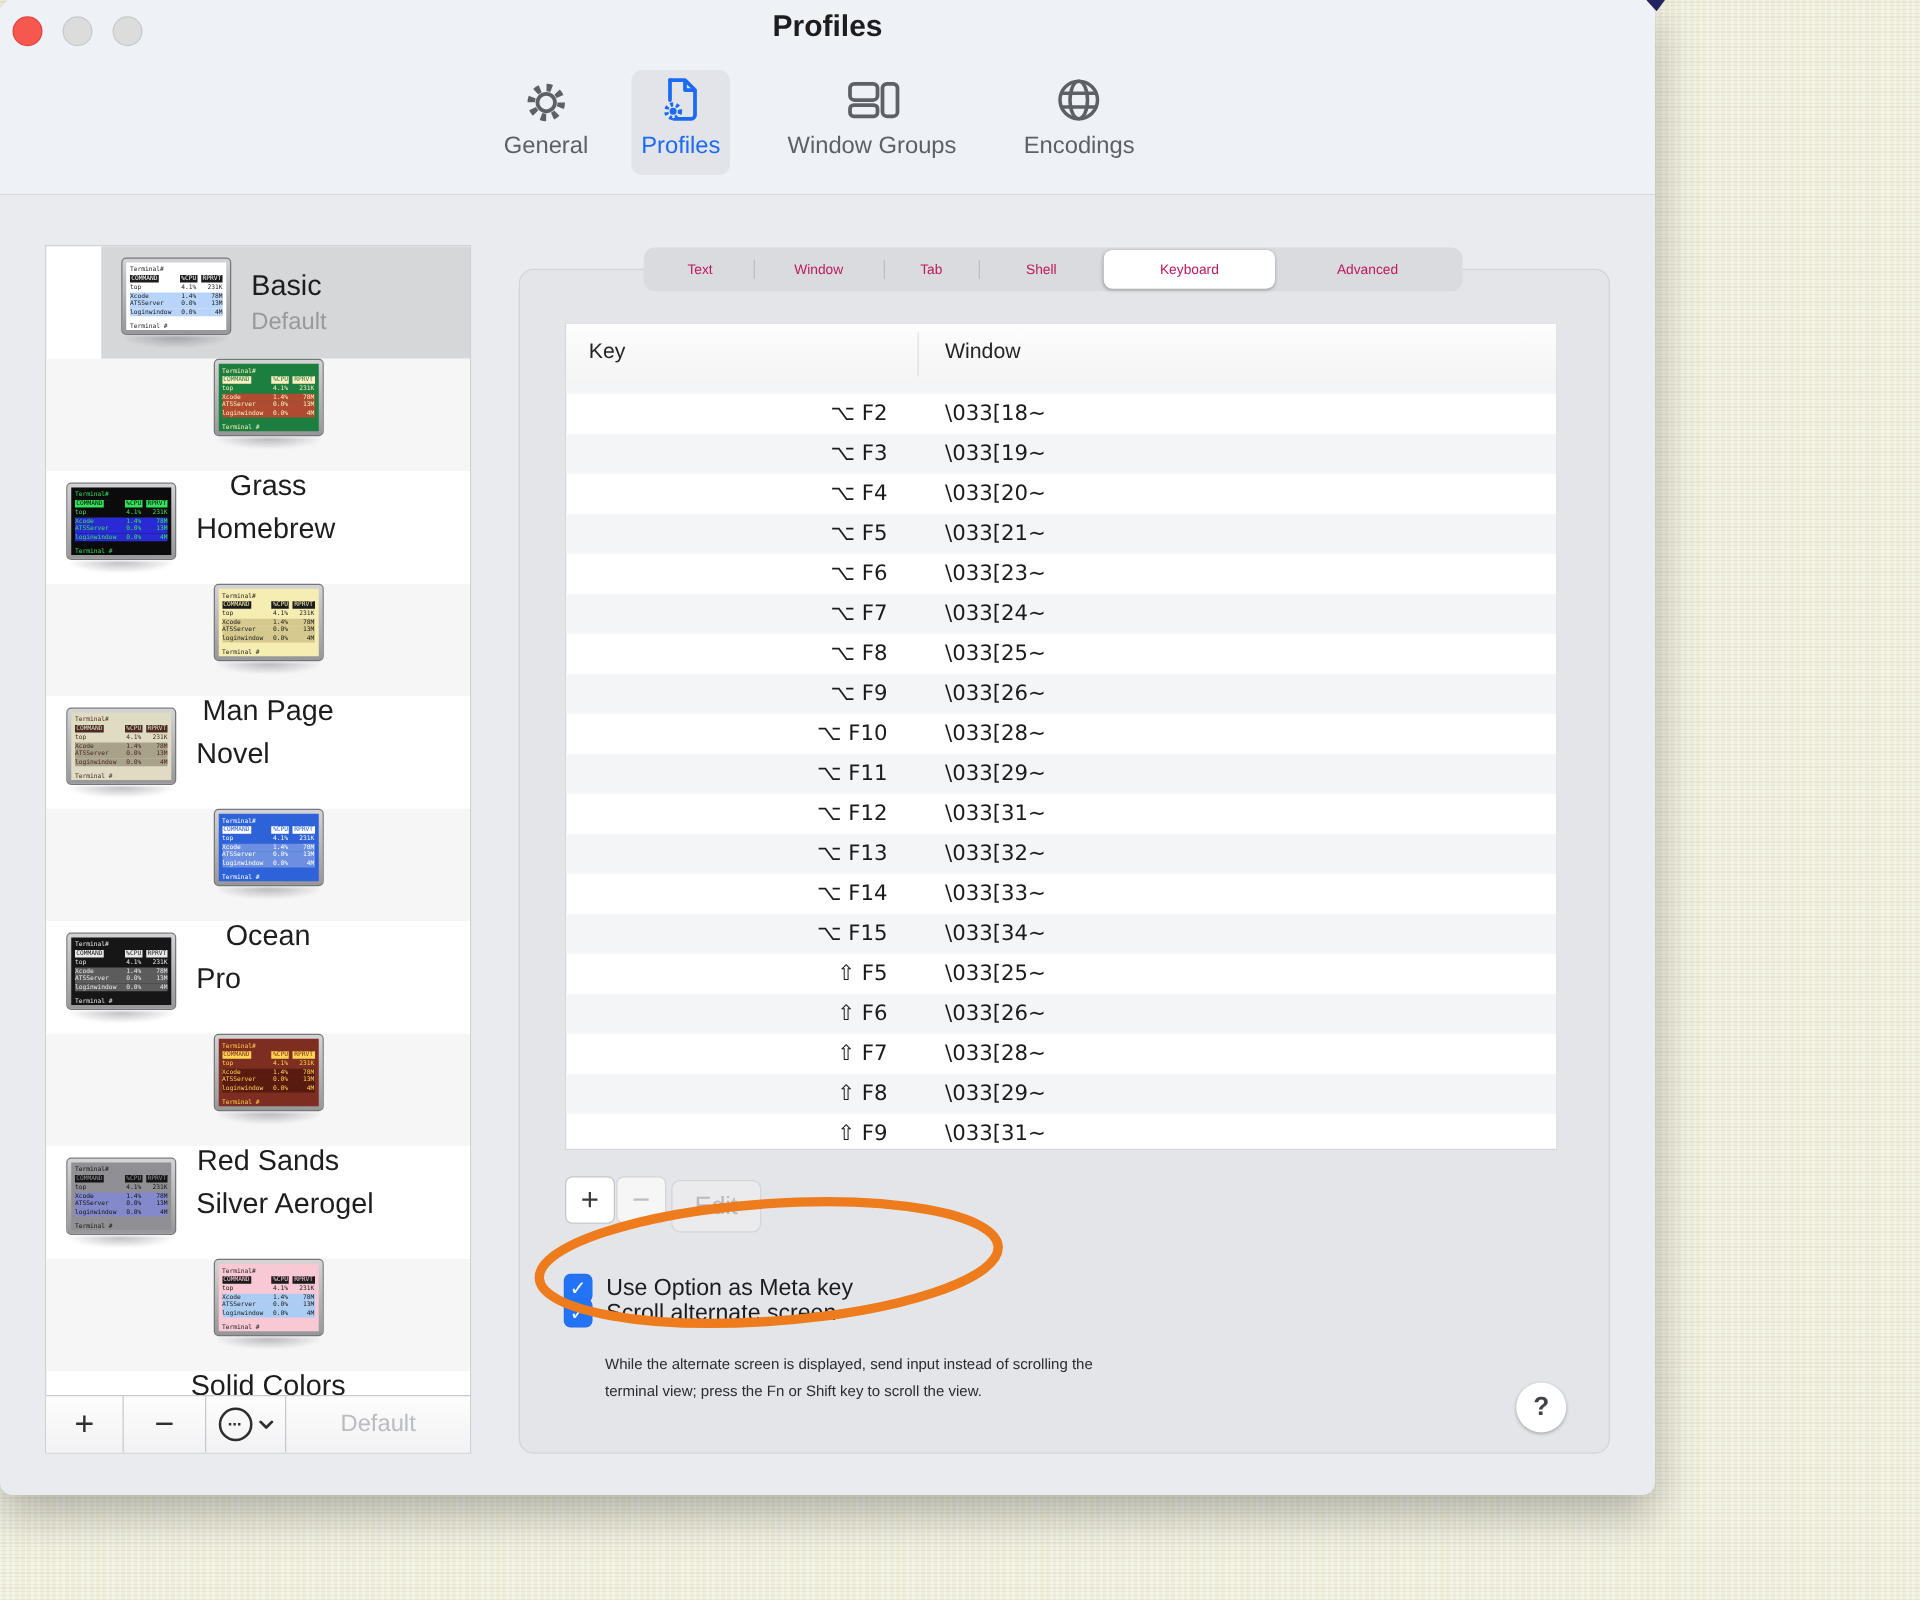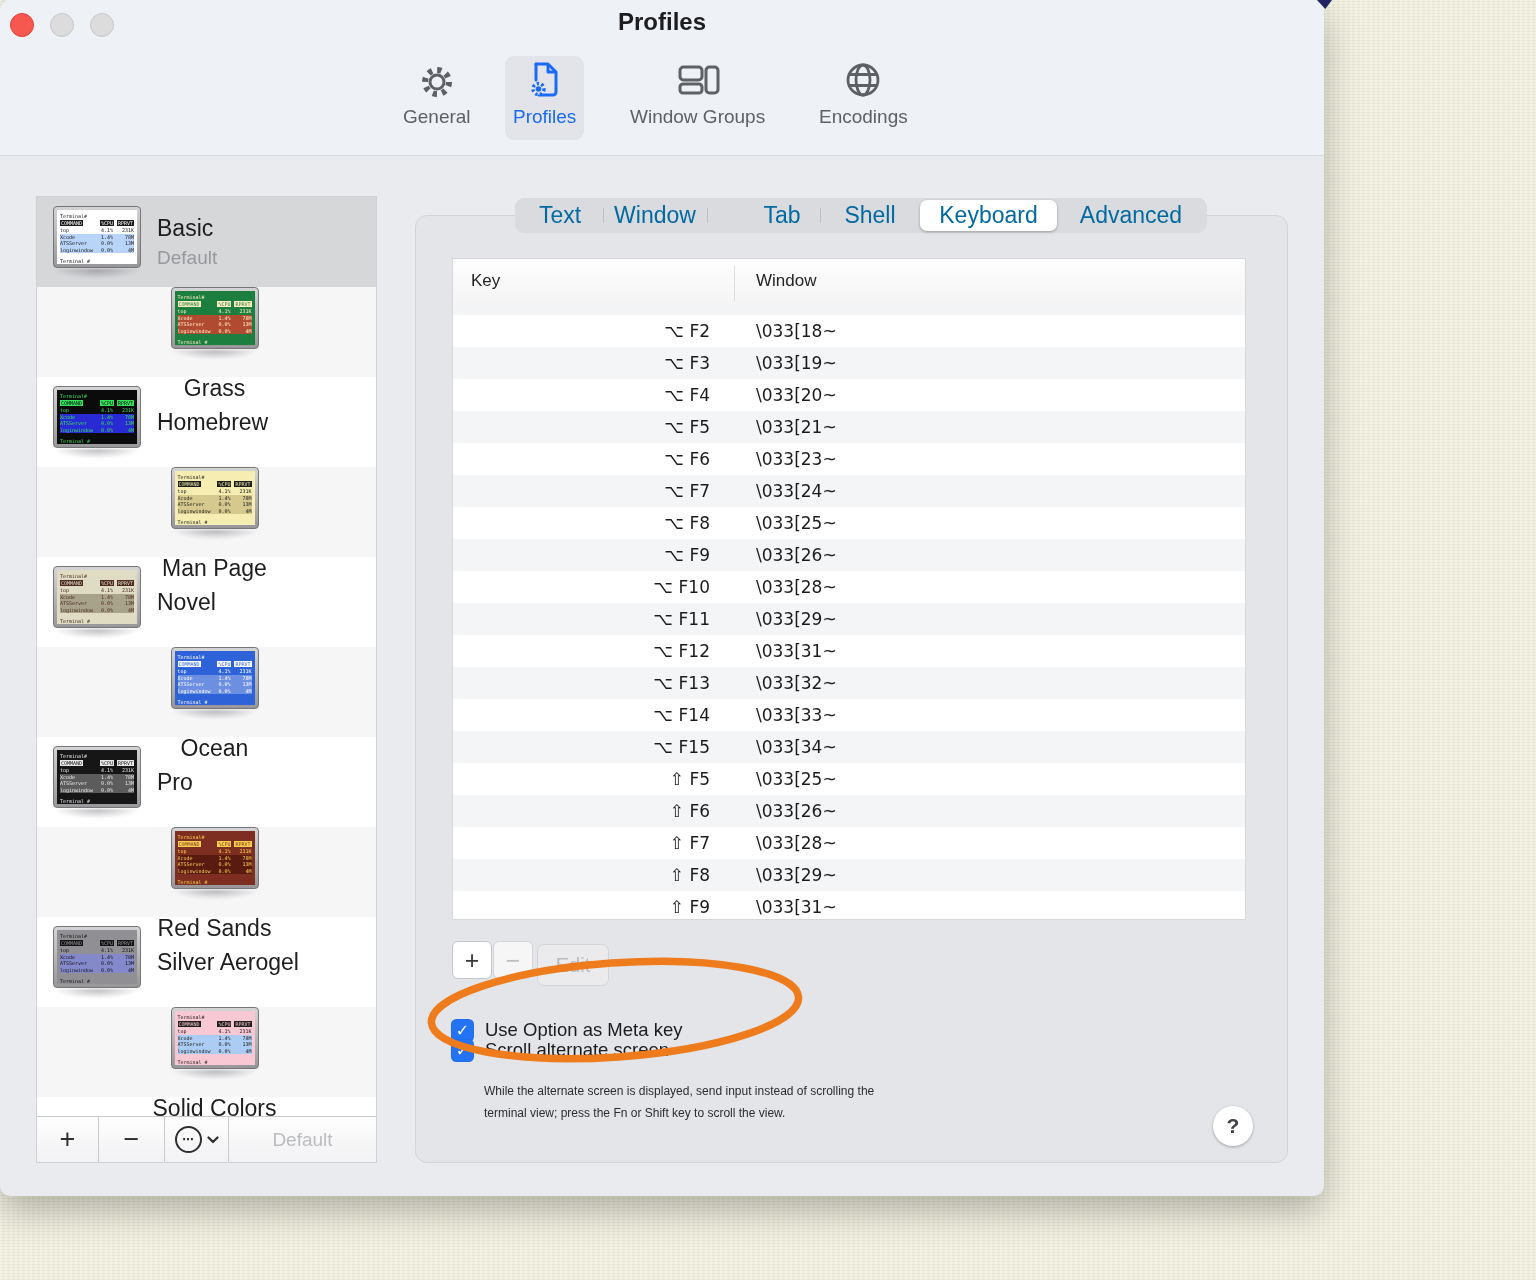--- a/index.html
+++ b/index.html
@@ -25,21 +25,21 @@
   .tb-item .ico{height:48px;display:flex;align-items:center;justify-content:center;}
   .tb-label{font-size:19px;color:#5d6065;margin-top:2px;white-space:nowrap;}
   .tb-item.selected{background:#e2e4e9;}
   .tb-item.selected .tb-label{color:#1a6af5;}
   
   .sidebar{position:absolute;left:36px;top:196px;width:341px;height:967px;background:#fff;
            border:1px solid #cfd1d5;box-sizing:border-box;overflow:hidden;}
   .profile-row{height:90px;display:flex;align-items:center;padding-left:16px;gap:16px;
                box-sizing:border-box;background:#fff;}
   .profile-row.alt{background:#f6f6f7;flex-direction:column;}
-  .profile-row.selected{background:#d6d7d9;}
+  .profile-row.selected{background:#d6d7d9;margin-left:44px;}
   .thumbwrap{display:flex;flex-direction:column;align-items:center;}
   .thumb{width:88px;height:62px;box-sizing:border-box;border:1px solid #77777a;border-radius:4px;
          background:linear-gradient(#d4d4d6,#97979a);padding:3px;}
   .screen{width:100%;height:100%;box-sizing:border-box;background:var(--screen);color:var(--text);
           font-family:"DejaVu Sans Mono",monospace;font-size:5px;line-height:6.5px;
           padding:3px 3px;overflow:hidden;}
   .t-head{display:flex;margin-bottom:1px;}
   .chip{background:var(--text);color:var(--screen);padding:0 1px;}
   .t-head .sp{flex:1;}
   .t-head .chip+ .chip{margin-left:3px;}
@@ -61,21 +61,21 @@
   .sf-remove{width:66px;font-size:27px;font-weight:300;}
   .sf-more{width:64px;gap:5px;}
   .more-circle{width:23px;height:23px;border:2px solid #2e2e31;border-radius:50%;display:flex;
                align-items:center;justify-content:center;font-size:11px;font-weight:700;letter-spacing:.5px;}
   .sf-default{flex:1;border-right:none;font-size:19px;color:#babcc0;}
   
   .panel{position:absolute;left:415px;top:215px;width:873px;height:948px;background:#e3e5e9;
          border:1px solid #d2d4d8;border-radius:12px;box-sizing:border-box;}
   .segmented{position:absolute;left:515px;top:198px;height:35px;display:flex;padding:2px;
              background:#d9dbde;border-radius:9px;box-sizing:border-box;}
-  .tab{display:flex;align-items:center;justify-content:center;font-size:23px;color:#0369a1;
+  .tab{display:flex;align-items:center;justify-content:center;font-size:11px;color:#be185d;
        position:relative;border-radius:7px;cursor:default;}
   .tab.selected{background:#fff;box-shadow:0 1px 3px rgba(0,0,0,.30);}
   .tab:not(.no-div)::after{content:"";position:absolute;right:-0.5px;top:8px;bottom:8px;width:1px;background:#bcbec1;}
   
   .ktable{position:absolute;left:452px;top:258px;width:794px;height:662px;background:#fff;
           border:1px solid #d6d7d9;box-sizing:border-box;overflow:hidden;}
   .khead{position:relative;height:49px;background:linear-gradient(#fdfdfd,#f4f4f5);
          border-bottom:1px solid #cfcfd1;padding-left:43px;}
   .khead .h-key{position:absolute;left:18px;top:12px;font-size:17px;color:#242427;}
   .khead .h-action{position:absolute;left:303px;top:12px;font-size:17px;color:#242427;}
@@ -614,21 +614,21 @@
         </div>
         <div class="sf-btn sf-default">Default</div>
       </div>
     </div>
 
     <div class="panel"></div>
 
     <div class="segmented">
         <div class="tab" style="width: 86px;">Text</div>
         <div class="tab" style="width: 104px;">Window</div>
-        <div class="tab" style="width: 76px; margin-left: 37px;">Tab</div>
+        <div class="tab" style="width: 76px;">Tab</div>
         <div class="tab no-div" style="width: 100px;">Shell</div>
         <div class="tab selected no-div" style="width: 137px;">Keyboard</div>
         <div class="tab no-div" style="width: 148px;">Advanced</div>
       </div>
 
     <div class="ktable">
       <div class="khead">
         <span class="h-key">Key</span>
         <span class="h-div"></span>
         <span class="h-action">Window</span>

